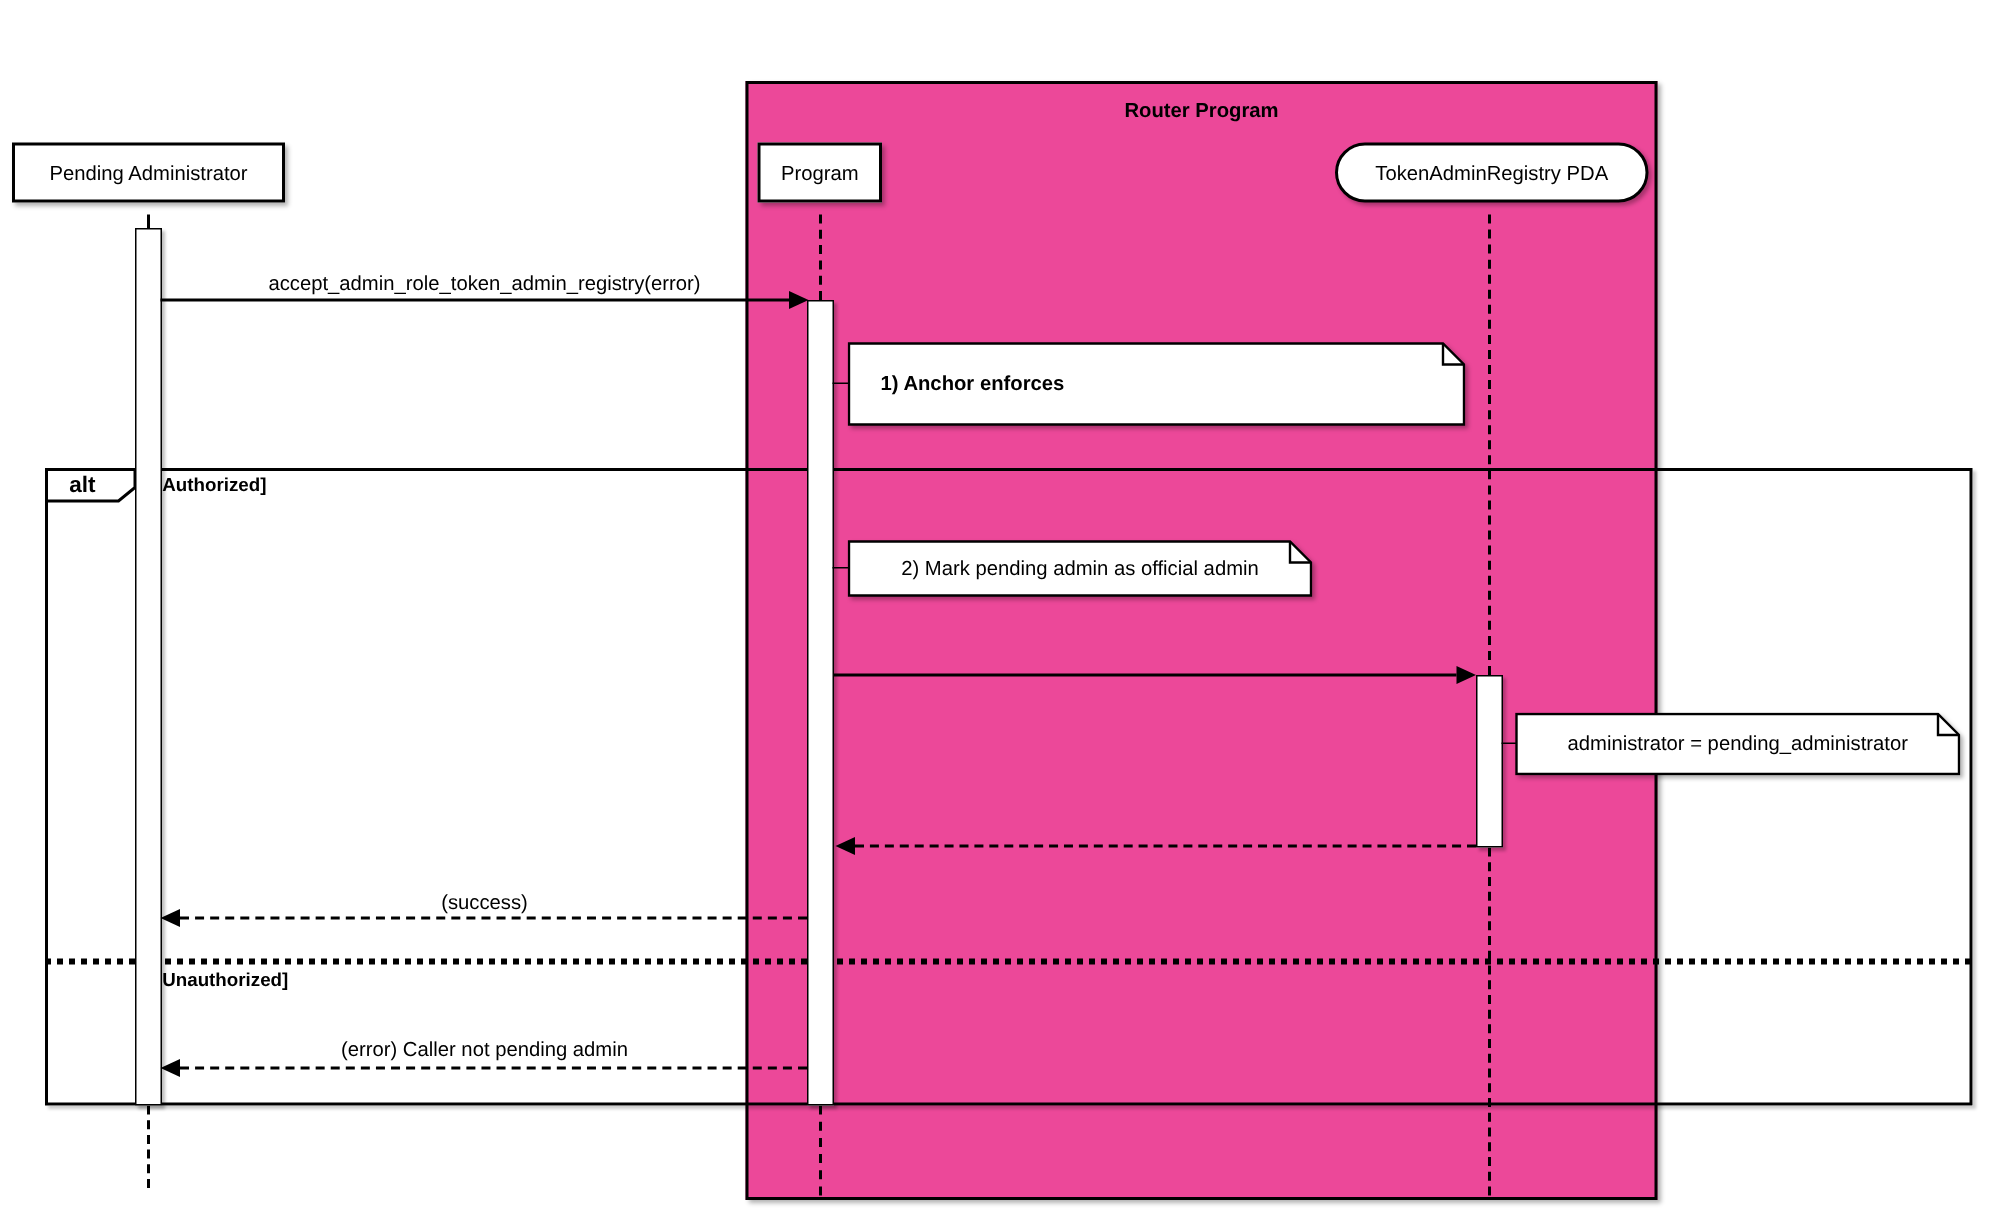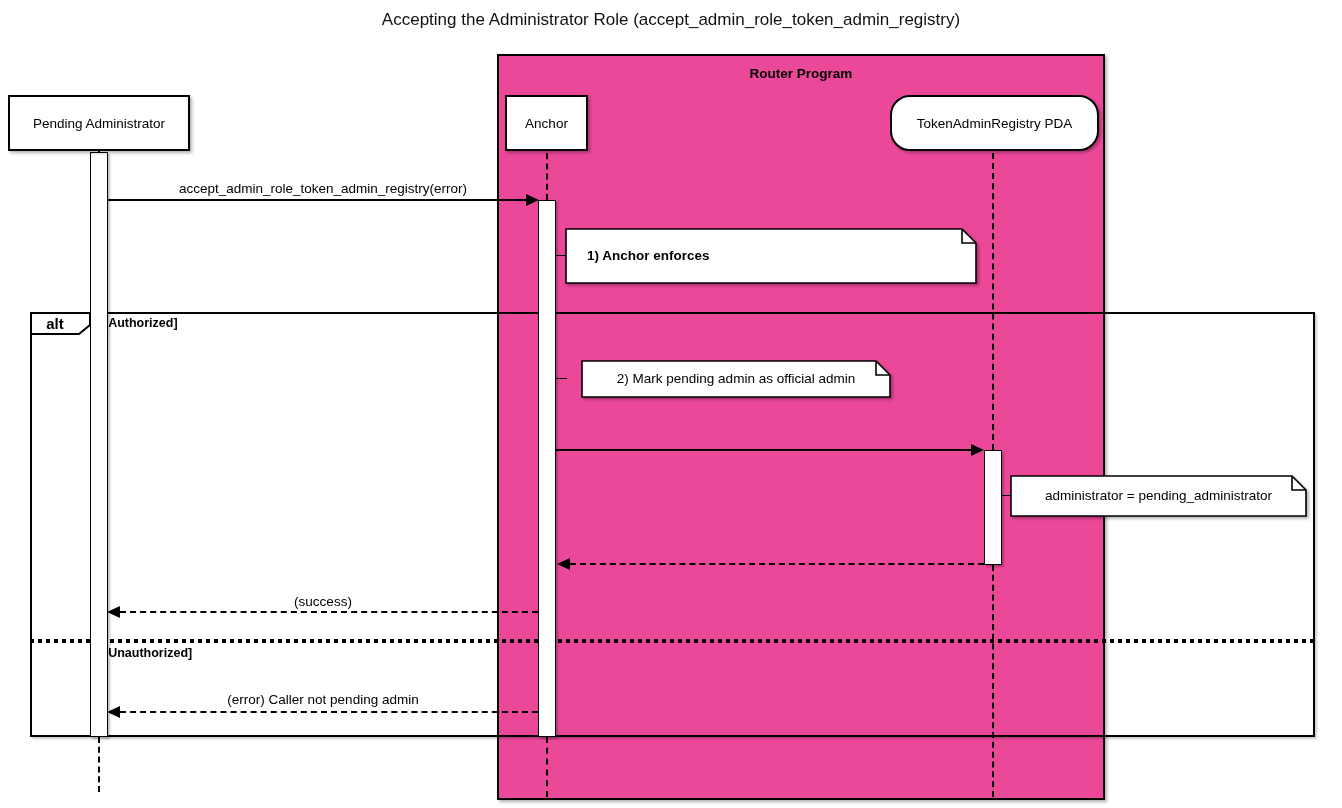--- a/index.html
+++ b/index.html
@@ -4,21 +4,21 @@
 <style>
   html,body{margin:0;padding:0;background:#fff;}
   .canvas{
     position:relative;width:1342px;height:808px;background:#fff;overflow:hidden;
     font-family:"Liberation Sans",sans-serif;color:#000;
   }
   .abs{position:absolute;}
   .title{width:1342px;text-align:center;top:10px;left:0;font-size:17px;color:#111;white-space:nowrap;}
   .container-box{border:2px solid #000;box-shadow:2px 2px 3px rgba(0,0,0,.3);}
   .container-label{width:100%;text-align:center;top:10px;left:0;font-weight:bold;font-size:13.5px;}
-  .pbox{top:95px;height:56px;background:#fff;border:2.5px solid #000;box-shadow:2px 2px 3px rgba(0,0,0,.3);
+  .pbox{top:95px;height:40px;background:#fff;border:2.5px solid #000;box-shadow:2px 2px 3px rgba(0,0,0,.3);
         display:flex;align-items:center;justify-content:center;font-size:13.5px;white-space:nowrap;box-sizing:border-box;}
   .ll{width:0;border-left:2px dashed #000;}
   .ll-solid{width:0;border-left:2px solid #000;}
   .bar{background:#fff;border:1.6px solid #000;box-shadow:2px 2px 2px rgba(0,0,0,.25);box-sizing:border-box;}
   .frame{border:2px solid #000;box-shadow:2px 2px 2px rgba(0,0,0,.2);box-sizing:border-box;}
   .guard{font-weight:bold;font-size:12.5px;white-space:nowrap;}
   .op-label{font-weight:bold;font-size:15px;width:50px;text-align:center;}
   .divider{height:3.5px;background:repeating-linear-gradient(90deg,#000 0 4px,transparent 4px 8px);}
   .line-solid{height:0;border-top:2px solid #000;}
   .line-dashed{height:0;border-top:2px dashed #000;}
@@ -89,21 +89,21 @@
   <div class="abs note" style="left:565px;top:228px;width:412px;height:56px;">
     <svg width="412" height="56">
       <polygon points="1,1 397,1 411,15 411,55 1,55" fill="#ffffff" stroke="#000000" stroke-width="1.6"></polygon>
       <polyline points="397,1 397,15 411,15" fill="none" stroke="#000000" stroke-width="1.6"></polyline>
     </svg>
     <div class="note-text left">
       <div>1) Anchor enforces</div>
     </div>
   </div>
 
-  <div class="abs note" style="left:565px;top:360px;width:310px;height:38px;margin-left:16px;">
+  <div class="abs note" style="left:565px;top:360px;width:310px;height:38px;">
     <svg width="310" height="38">
       <polygon points="1,1 295,1 309,15 309,37 1,37" fill="#ffffff" stroke="#000000" stroke-width="1.6"></polygon>
       <polyline points="295,1 295,15 309,15" fill="none" stroke="#000000" stroke-width="1.6"></polyline>
     </svg>
     <div class="note-text center">
       <div>2) Mark pending admin as official admin</div>
     </div>
   </div>
 
   <div class="abs note" style="left:1010px;top:475px;width:297px;height:42px;border-radius:21px;">
@@ -113,21 +113,20 @@
     </svg>
     <div class="note-text center">
       <div>administrator = pending_administrator</div>
     </div>
   </div>
 
   <div class="abs pbox" style="left:8px;width:182px;">
     <span>Pending Administrator</span>
   </div>
   <div class="abs pbox" style="left:505px;width:83px;">
-    <span>Anchor</span>
+    <span>Program</span>
   </div>
   <div class="abs pbox" style="left:890px;width:209px;border-radius:20px;">
     <span>TokenAdminRegistry PDA</span>
   </div>
 
-  <div class="abs title">Accepting the Administrator Role (accept_admin_role_token_admin_registry)</div>
 
 </div>
 
 </body></html>

